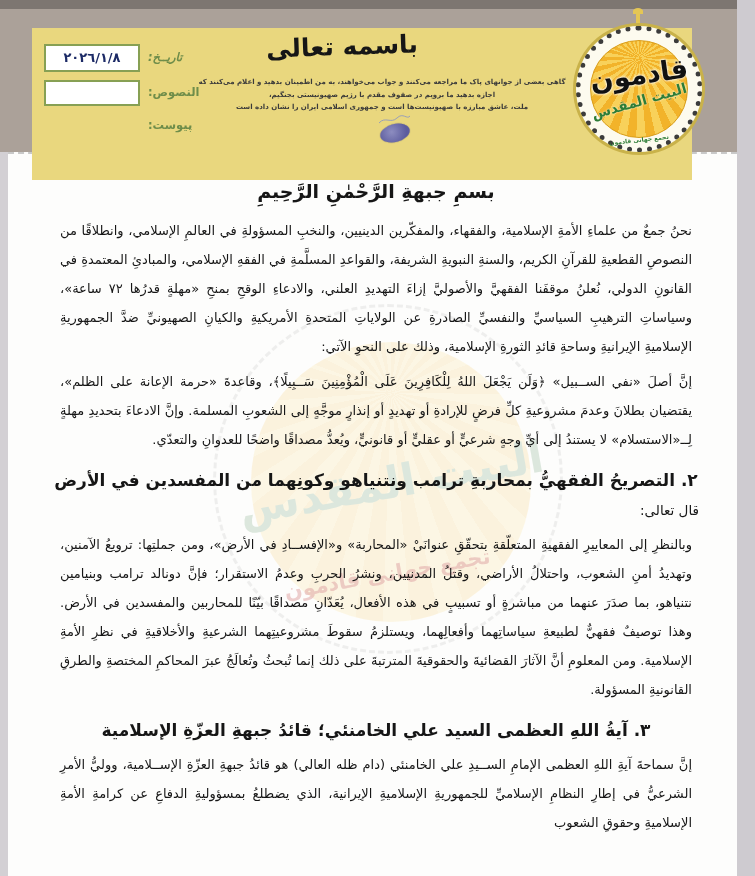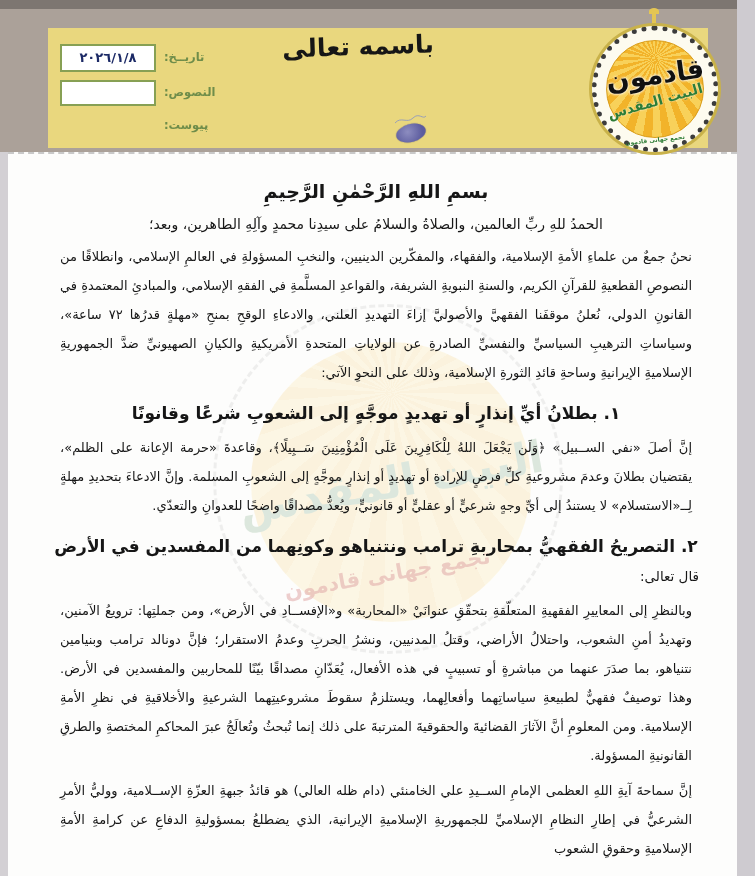--- a/index.html
+++ b/index.html
@@ -24,27 +24,27 @@
   .scan-top::before{content:"";position:absolute;left:0;top:0;width:100%;height:9px;background:#7d7671;display:block;}
   .right-strip{position:absolute;right:0;top:0;width:18px;height:876px;background:#cecbd0;}
 
   
   .page{
     position:absolute;left:8px;top:152px;width:729px;height:724px;
     background:#fdfdfc;border-top:2px dashed #c9c9c9;overflow:hidden;
   }
 
   
-  .letterhead{position:absolute;left:48px;top:28px;width:660px;height:120px;background:var(--paper-yellow);}
+  .letterhead{position:absolute;left:32px;top:28px;width:660px;height:152px;background:var(--paper-yellow);}
   .field-box{position:absolute;background:#fff;border:2px solid var(--box-border-green);}
   .date-box{left:12px;top:16px;width:96px;height:28px;text-align:center;line-height:24px;
     color:var(--date-navy);font-weight:bold;font-size:13px;}
   .number-box{left:12px;top:52px;width:96px;height:26px;}
   .field-label{position:absolute;color:var(--label-green);font-weight:bold;font-size:11.5px;direction:rtl;}
-  .lbl-date{left:116px;top:22px;}
+  .lbl-date{left:116px;top:22px;font-style:italic;}
   .lbl-number{left:116px;top:57px;}
   .lbl-attach{left:116px;top:90px;}
   .basmala{position:absolute;left:0;right:40px;top:4px;text-align:center;direction:rtl;
     font-size:25px;font-weight:bold;color:#161616;transform:rotate(-2deg);
     font-family:"DejaVu Sans",sans-serif;letter-spacing:-1px;}
   .slogan{position:absolute;left:165px;top:48px;width:370px;direction:rtl;text-align:center;
     font-size:7px;line-height:1.8;color:#3a3a3a;font-weight:bold;}
   .signature{position:absolute;left:345px;top:86px;}
   .stamp{position:absolute;left:348px;top:96px;width:30px;height:18px;border-radius:50%;
     background:radial-gradient(circle at 40% 40%, #8d8dc0, var(--stamp-blue) 70%);
@@ -97,49 +97,50 @@
 
 <div class="page">
 
   <div class="watermark">
     <div class="wm-dome"></div>
     <div class="wm-green">البيت المقدس</div>
   </div>
   <div class="wm-pink">تجمع جهانی قادمون</div>
 
   <div class="content">
-    <div class="bismillah">بسمِ اللهِ الرَّحْمٰنِ الرَّحِيمِ</div>
-    <div class="salutation">الحمدُ للهِ ربِّ العالمين، والصلاةُ والسلامُ على سيدِنا محمدٍ وآلِهِ الطاهرين، وبعد؛</div>
+    <div class="bismillah">بسمِ جبهةِ الرَّحْمٰنِ الرَّحِيمِ</div>
     <p class="para">نحنُ جمعٌ من علماءِ الأمةِ الإسلامية، والفقهاء، والمفكّرين الدينيين، والنخبِ المسؤولةِ في العالمِ الإسلامي، وانطلاقًا من النصوصِ القطعيةِ للقرآنِ الكريم، والسنةِ النبويةِ الشريفة، والقواعدِ المسلَّمةِ في الفقهِ الإسلامي، والمبادئِ المعتمدةِ في القانونِ الدولي، نُعلنُ موقفَنا الفقهيَّ والأصوليَّ إزاءَ التهديدِ العلني، والادعاءِ الوقحِ بمنحِ «مهلةٍ قدرُها ٧٢ ساعة»، وسياساتِ الترهيبِ السياسيِّ والنفسيِّ الصادرةِ عن الولاياتِ المتحدةِ الأمريكيةِ والكيانِ الصهيونيِّ ضدَّ الجمهوريةِ الإسلاميةِ الإيرانيةِ وساحةِ قائدِ الثورةِ الإسلامية، وذلك على النحوِ الآتي:</p>
 
-    <div class="sec-title">١. بطلانُ أيِّ إنذارٍ أو تهديدٍ موجَّهٍ إلى الشعوبِ شرعًا وقانونًا</div>
     <p class="para">إنَّ أصلَ «نفي الســبيل» ﴿وَلَن يَجْعَلَ اللهُ لِلْكَافِرِينَ عَلَى الْمُؤْمِنِينَ سَــبِيلًا﴾، وقاعدةَ «حرمة الإعانة على الظلم»، يقتضيان بطلانَ وعدمَ مشروعيةِ كلِّ فرضٍ للإرادةِ أو تهديدٍ أو إنذارٍ موجَّهٍ إلى الشعوبِ المسلمة. وإنَّ الادعاءَ بتحديدِ مهلةٍ لِــ«الاستسلام» لا يستندُ إلى أيِّ وجهٍ شرعيٍّ أو عقليٍّ أو قانونيٍّ، ويُعدُّ مصداقًا واضحًا للعدوانِ والتعدّي.</p>
 
     <div class="sec-title">٢. التصريحُ الفقهيُّ بمحاربةِ ترامب ونتنياهو وكونِهما من المفسدين في الأرض</div>
     <div class="qala">قال تعالى:</div>
     <p class="para">وبالنظرِ إلى المعاييرِ الفقهيةِ المتعلّقةِ بتحقّقِ عنوانَيْ «المحاربة» و«الإفســادِ في الأرض»، ومن جملتِها: ترويعُ الآمنين، وتهديدُ أمنِ الشعوب، واحتلالُ الأراضي، وقتلُ المدنيين، ونشرُ الحربِ وعدمُ الاستقرار؛ فإنَّ دونالد ترامب وبنيامين نتنياهو، بما صدَرَ عنهما من مباشرةٍ أو تسبيبٍ في هذه الأفعال، يُعَدّانِ مصداقًا بيّنًا للمحاربين والمفسدين في الأرض. وهذا توصيفٌ فقهيٌّ لطبيعةِ سياساتِهما وأفعالِهما، ويستلزمُ سقوطَ مشروعيتِهما الشرعيةِ والأخلاقيةِ في نظرِ الأمةِ الإسلامية. ومن المعلومِ أنَّ الآثارَ القضائيةَ والحقوقيةَ المترتبةَ على ذلك إنما تُبحثُ وتُعالَجُ عبرَ المحاكمِ المختصةِ والطرقِ القانونيةِ المسؤولة.</p>
 
+    <div class="sec-title">٣. آيةُ اللهِ العظمى السيد علي الخامنئي؛ قائدُ جبهةِ العزّةِ الإسلامية</div>
     <p class="para">إنَّ سماحةَ آيةِ اللهِ العظمى الإمامِ الســيدِ علي الخامنئي (دام ظله العالي) هو قائدُ جبهةِ العزّةِ الإســلامية، ووليُّ الأمرِ الشرعيُّ في إطارِ النظامِ الإسلاميِّ للجمهوريةِ الإسلاميةِ الإيرانية، الذي يضطلعُ بمسؤوليةِ الدفاعِ عن كرامةِ الأمةِ الإسلاميةِ وحقوقِ الشعوب</p>
   </div>
 </div>
 
 <div class="letterhead">
   <div class="field-box date-box">
     <span dir="ltr">٢٠٢٦/١/٨</span>
   </div>
   <div class="field-label lbl-date">تاريــخ:</div>
 
   <div class="field-box number-box"></div>
   <div class="field-label lbl-number">النصوص:</div>
 
   <div class="field-label lbl-attach">پيوست:</div>
 
   <div class="basmala">باسمه تعالی</div>
 
   <div class="slogan">
+    <div>گاهی بعضی از جوانهای پاک ما مراجعه می‌کنند و جواب می‌خواهند، به من اطمینان بدهید و اعلام می‌کنند که اجازه بدهید ما برویم در صفوف مقدم با رژیم صهیونیستی بجنگیم،</div>
+    <div>ملت، عاشق مبارزه با صهیونیست‌ها است و جمهوری اسلامی ایران را نشان داده است</div>
   </div>
 
   <svg class="signature" width="34" height="12" viewBox="0 0 34 12">
     <path d="M2 9 C 8 2, 14 10, 20 4 S 30 6, 33 2" fill="none" stroke="#9aa0b8" stroke-width="1"></path>
   </svg>
   <div class="stamp"></div>
 
   <div class="emblem">
     <div class="minaret"></div>
     <div class="emblem-ring">

